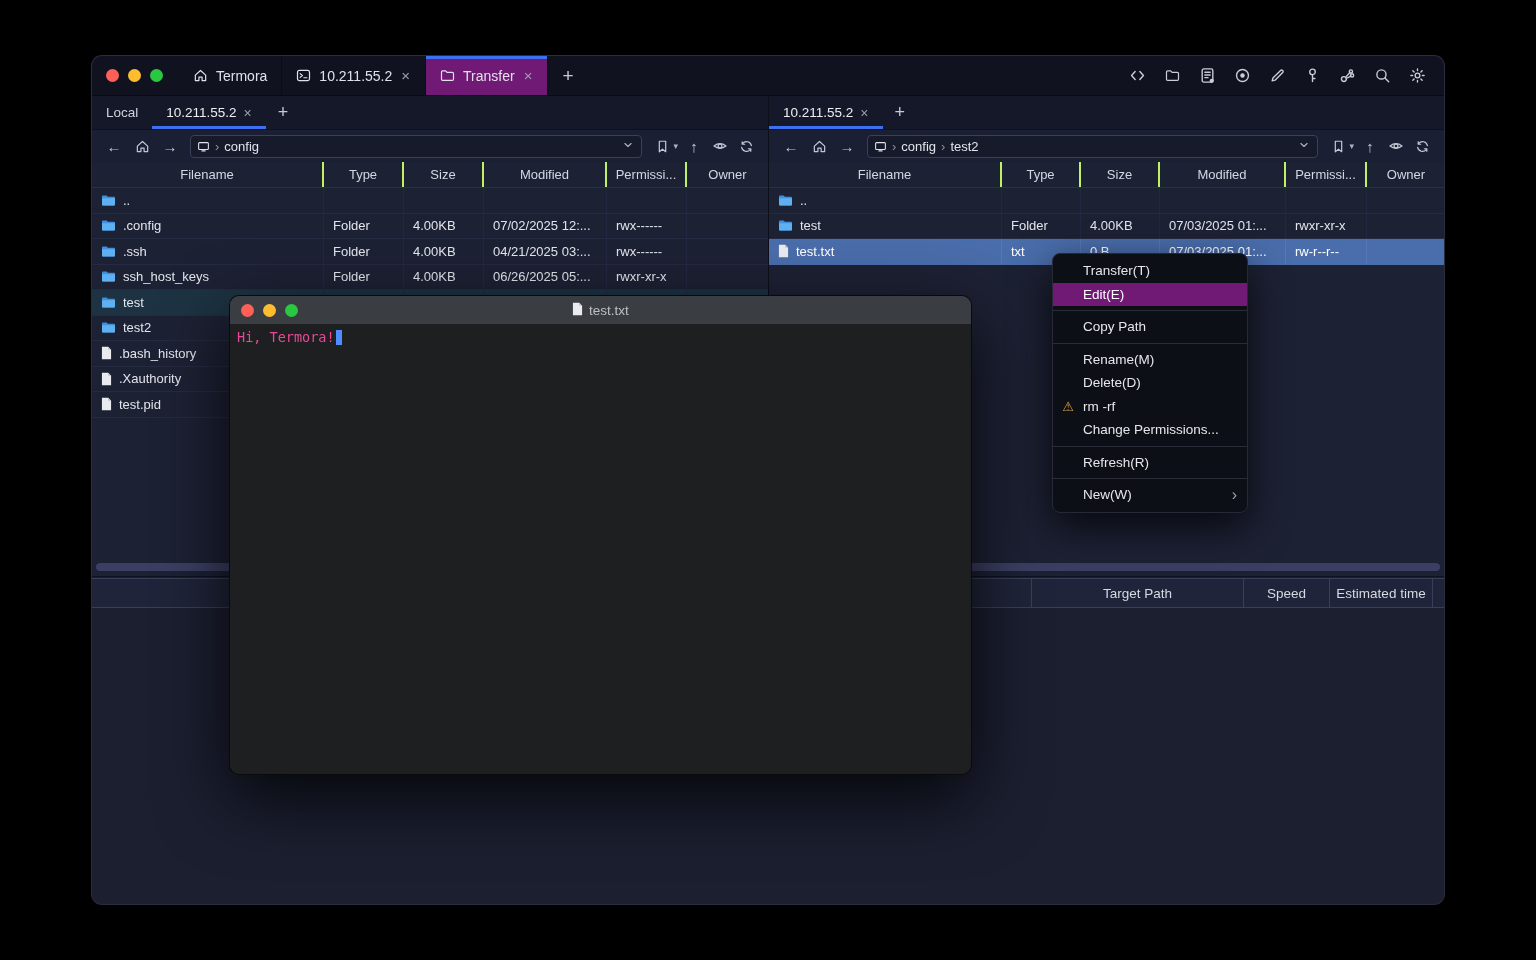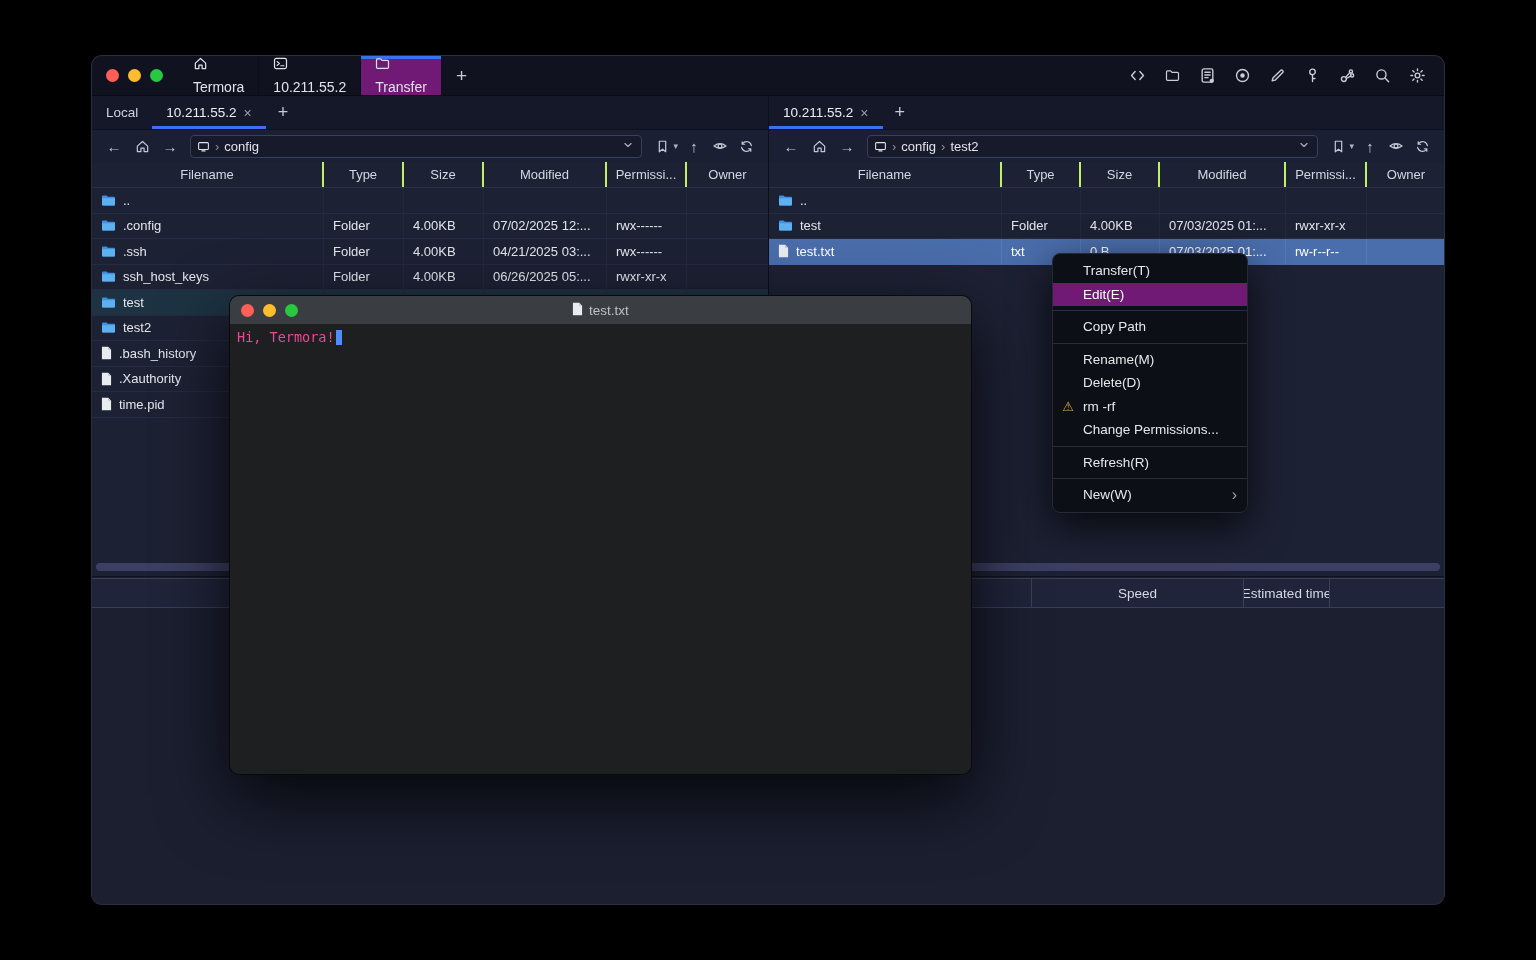--- a/index.html
+++ b/index.html
@@ -11,22 +11,22 @@
   .window { position:absolute; left:92px; top:56px; width:1352px; height:848px;
     background:#1d2134; border-radius:10px; overflow:hidden;
     box-shadow:0 0 0 1px #2a2d3d, 0 30px 80px rgba(0,0,0,.8); }
 
   
   .titlebar { position:relative; height:40px; background:#10131f; display:flex; align-items:stretch;
     border-bottom:1px solid #090b14; }
   .traffic { display:flex; align-items:center; gap:9px; padding:0 16px 0 14px; }
   .tl { width:13px; height:13px; border-radius:50%; }
   .maintabs { display:flex; align-items:stretch; }
-  .maintab { display:flex; align-items:flex-start; gap:8px; padding:0 14px; font-size:14px;
-    color:#dfe2ea; position:relative; border-right:1px solid #0a0c16; cursor:default;flex-direction:column; }
+  .maintab { display:flex; align-items:center; gap:8px; padding:0 14px; font-size:14px;
+    color:#dfe2ea; position:relative; border-right:1px solid #0a0c16; cursor:default; }
   .maintab.active { background:#701a75; box-shadow:inset 0 3px 0 #3d6ff2; }
   .maintab .close { color:#9aa0b0; font-size:15px; padding:0 1px; }
   .newtab-btn { display:flex; align-items:center; padding:0 14px; color:#c6cad4; font-size:19px; }
   .top-actions { margin-left:auto; display:flex; align-items:center; gap:9px; padding-right:14px; }
   .tb-icon { width:26px; height:26px; display:flex; align-items:center; justify-content:center;
     color:#c9cdd8; font-size:16px; }
   .tb-icon svg { stroke:#c9cdd8; }
 
   
   .filearea { position:relative; height:480px; display:flex; }
@@ -438,21 +438,21 @@
             <div class="c"></div>
           </div>
           <div class="frow">
             <div class="c name">
               <span style="display: inline-flex; align-items: center;">
                 <svg width="11" height="14" viewBox="0 0 12 15">
                   <path d="M1 .8 L7.8 .8 L11 4 L11 14.2 L1 14.2 Z" fill="#e9ebee"></path>
                   <path d="M7.8 .8 L7.8 4 L11 4 Z" fill="#bfc4cb"></path>
                 </svg>
               </span>
-              <span>time.pid</span>
+              <span>test.pid</span>
             </div>
             <div class="c"></div>
             <div class="c"></div>
             <div class="c"></div>
             <div class="c"></div>
             <div class="c"></div>
           </div>
           <div class="hscroll"></div>
         </div>
       <div class="pane right" id="pane-right">
@@ -580,20 +580,21 @@
             <div class="c">rw-r--r--</div>
             <div class="c"></div>
           </div>
           <div class="hscroll"></div>
         </div>
     </div>
 
     <div class="transfer">
       <div class="t-head">
         <div class="tc"></div>
+        <div class="tc">Target Path</div>
         <div class="tc">Speed</div>
         <div class="tc">Estimated time</div>
         <div class="tc"></div>
       </div>
     </div>
 
   </div>
 
   <div class="ctxmenu" id="ctx-menu">
       <div class="mi">

